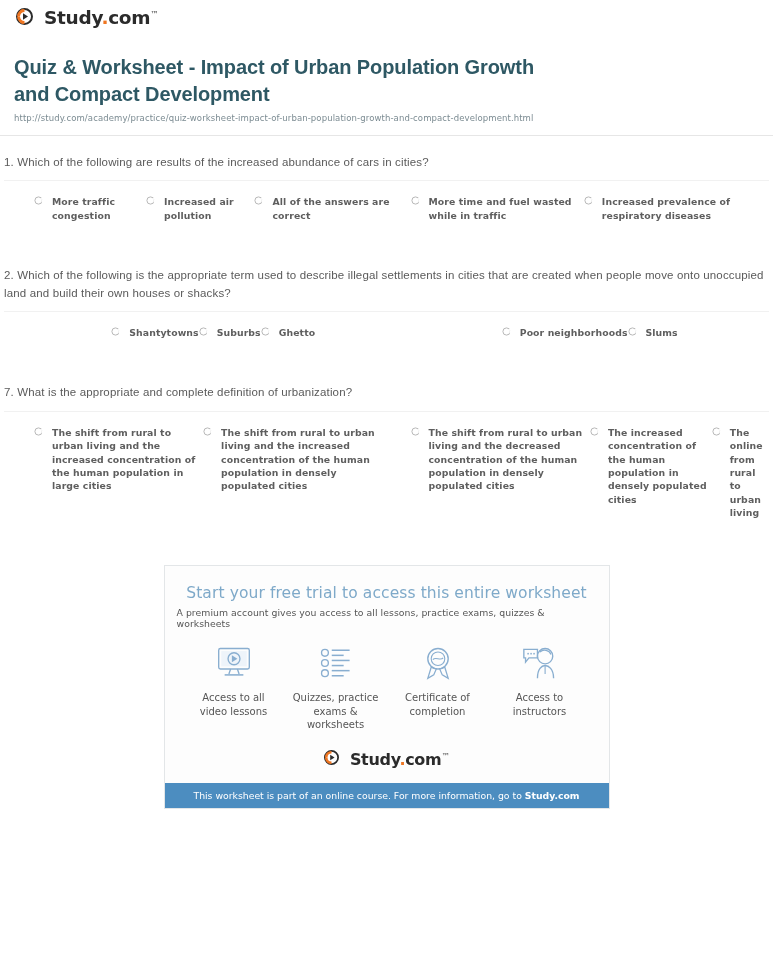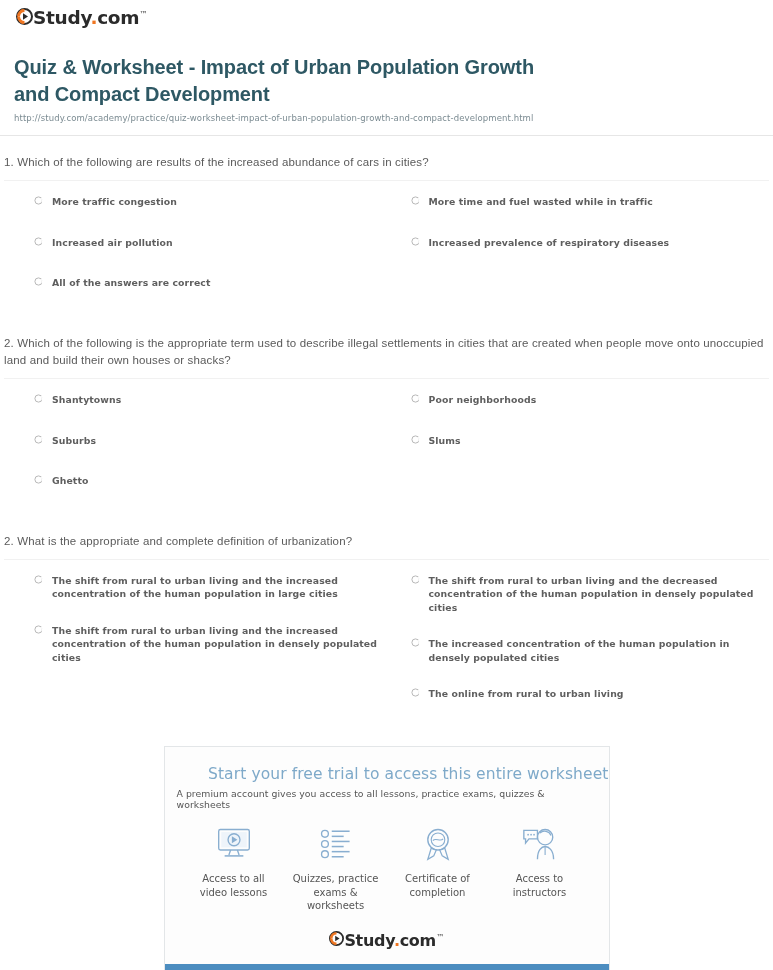--- a/index.html
+++ b/index.html
@@ -19,21 +19,21 @@
 
   
   .page-header {
     padding: 8px 0 0 16px;
     height: 34px;
     box-sizing: border-box;
   }
   .logo {
     display: inline-flex;
     align-items: center;
-    gap: 0;
+    gap: 11px;
     text-align: right;
   }
   .logo-mark { display: block; }
   .logo-word {
     font-family: "DejaVu Sans", sans-serif;
     font-size: 18.5px;
     font-weight: 600;
     color: #2b2b2b;
     letter-spacing: -0.3px;
     line-height: 1;
@@ -89,21 +89,22 @@
     margin-top: 9px;
   }
   .options {
     display: grid;
     grid-template-columns: 1fr 1fr;
     column-gap: 18px;
     padding: 14px 0 0 30px;
   }
   .option-col {
     display: flex;
-    flex-direction: column;
+    flex-direction: row;
+    justify-content: center;
   }
   .option {
     display: flex;
     align-items: flex-start;
     gap: 9px;
     margin-bottom: 27px;
   }
   .option.tight { margin-bottom: 23px; }
   .radio {
     flex: 0 0 auto;
@@ -128,21 +129,21 @@
     justify-content: center;
     margin-top: 22px;
   }
   .promo {
     width: 446px;
     border: 1px solid #e3e6e8;
     background: #fdfdfd;
     box-sizing: border-box;
   }
   .promo-headline {
-    text-align: right;
+    text-align: center;
     color: #7ea9c9;
     font-size: 15.5px;
     padding-top: 18px;
     font-family: "DejaVu Sans", sans-serif;
     font-weight: 400;
     letter-spacing: 0.1px;
   }
   .promo-sub {
     text-align: left;
     color: #555;
@@ -326,21 +327,21 @@
                 <path d="M8 2.4 A4 4 0 0 1 8.6 7.2" stroke="#ffffff" stroke-width="1.6" fill="none"></path>
               </svg>
           </span>
           <span class="option-label">Slums</span>
         </div>
       </div>
     </div>
   </div>
 
   <div class="question-block">
-    <div class="question-text">2. What is the appropriate and complete definition of urbanization?</div>
+    <div class="question-text">7. What is the appropriate and complete definition of urbanization?</div>
     <div class="question-rule"></div>
     <div class="options">
       <div class="option-col">
         <div class="option tight">
           <span class="radio">
             <svg width="9" height="9" viewBox="0 0 10 10">
                 <circle cx="5" cy="5" r="4" fill="#fff" stroke="#b0b0b0" stroke-width="1"></circle>
                 <path d="M8 2.4 A4 4 0 0 1 8.6 7.2" stroke="#ffffff" stroke-width="1.6" fill="none"></path>
               </svg>
           </span>

